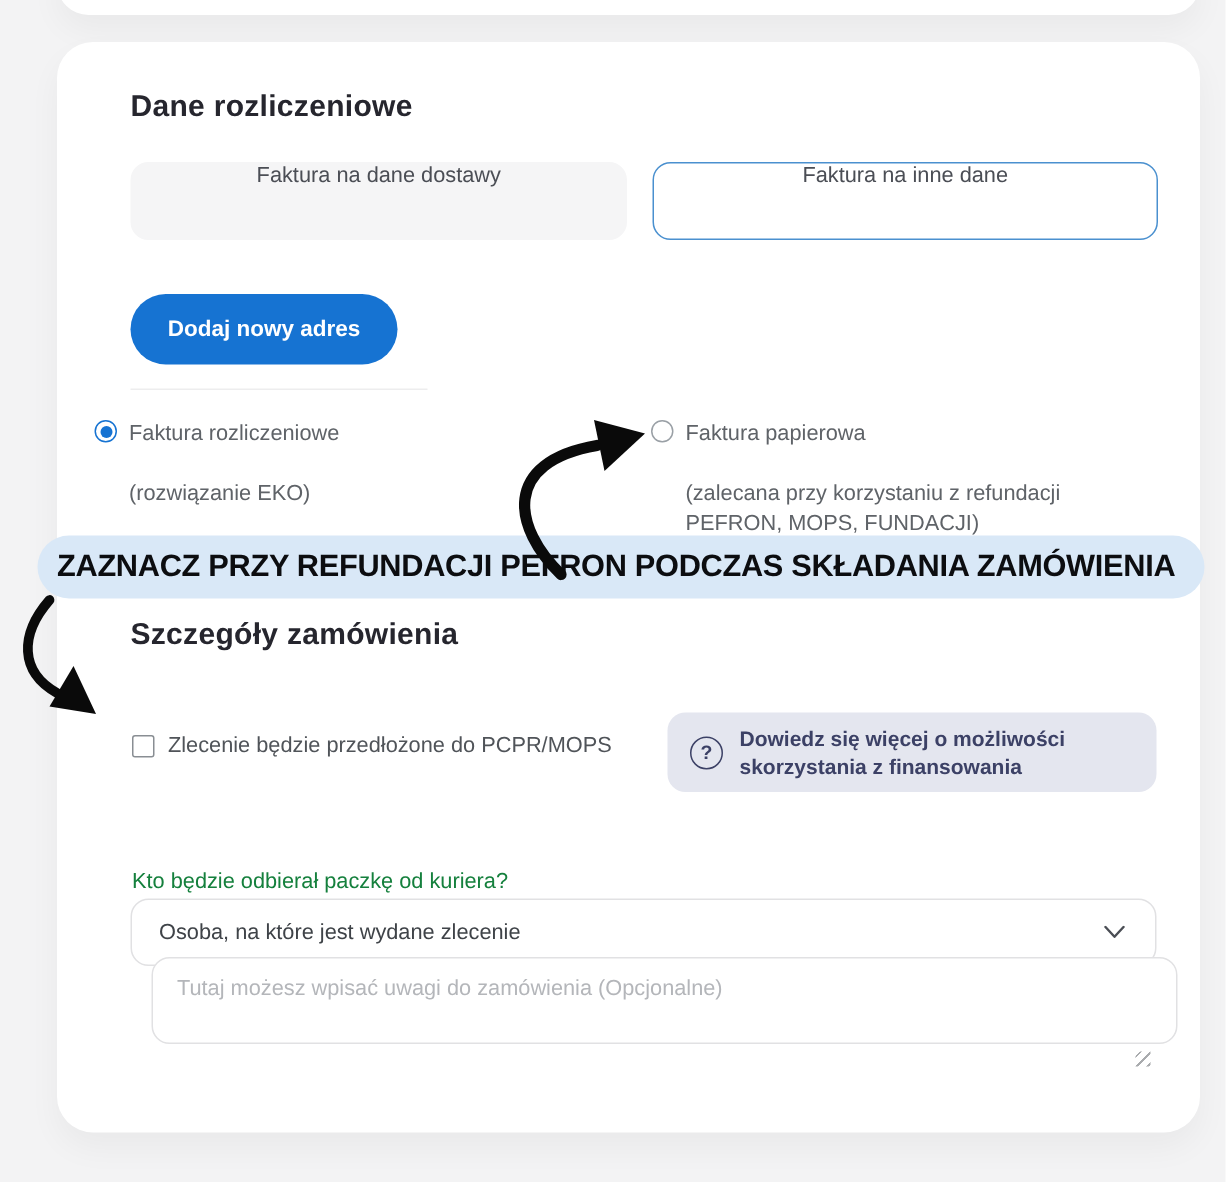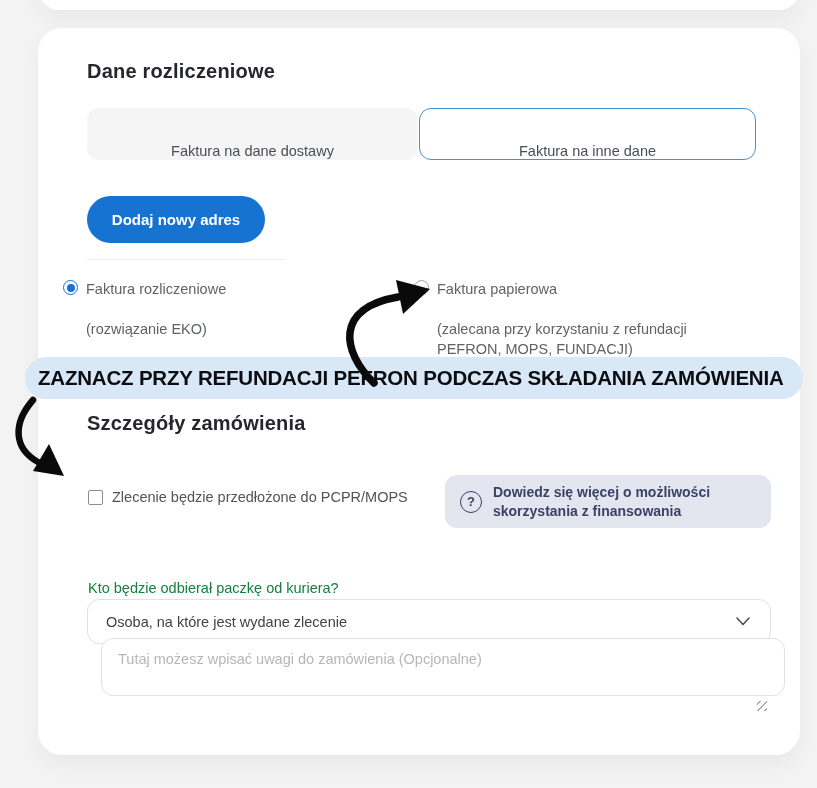--- a/index.html
+++ b/index.html
@@ -27,43 +27,43 @@
     color: #26262e;
     letter-spacing: .2px;
   }
   #billing-title { left: 49px; top: 32px; }
   #order-title   { left: 49px; top: 384px; }
 
   .tab {
     position: absolute;
     top: 80px; height: 52px;
     border-radius: 12px;
-    display: flex; align-items: flex-end; justify-content: center;
+    display: flex; align-items: flex-start; justify-content: center;
     font-size: 14.5px; color: #4b4e55;
     cursor: pointer;
   }
   #tab-delivery { left: 49px; width: 331px; background: #f5f5f6; border: 1px solid #f5f5f6; }
-  #tab-other    { left: 381px; width: 337px; background: #ffffff; border: 1.5px solid #4a90cf; }
+  #tab-other    { left: 397px; width: 337px; background: #ffffff; border: 1.5px solid #4a90cf; }
 
   #add-address-btn {
     position: absolute;
     left: 49px; top: 168px;
     width: 178px; height: 47px;
     background: #1673d2;
     border: none; border-radius: 24px;
     color: #ffffff; font-weight: bold; font-size: 15px;
     font-family: "Liberation Sans", sans-serif;
     display: flex; align-items: center; justify-content: center;
     cursor: pointer;
   }
   #divider { position: absolute; left: 49px; top: 231px; width: 198px; height: 1px; background: #ededee; }
 
   .radio-option { position: absolute; top: 251px; display: flex; cursor: pointer; }
   #radio-electronic { left: 25px; width: 300px; }
-  #radio-paper      { left: 376px; width: 335px; }
+  #radio-paper      { left: 396px; width: 335px; }
   .radio-circle {
     width: 15px; height: 15px; border-radius: 50%;
     border: 1.5px solid #9aa0a6; background: #fff;
     margin: 1px 8px 0 0; flex: none;
     display: flex; align-items: center; justify-content: center;
   }
   .radio-circle.selected { border-color: #1673d2; }
   .radio-circle.selected::after {
     content: ""; width: 8px; height: 8px; border-radius: 50%; background: #1673d2; display: block;
   }

